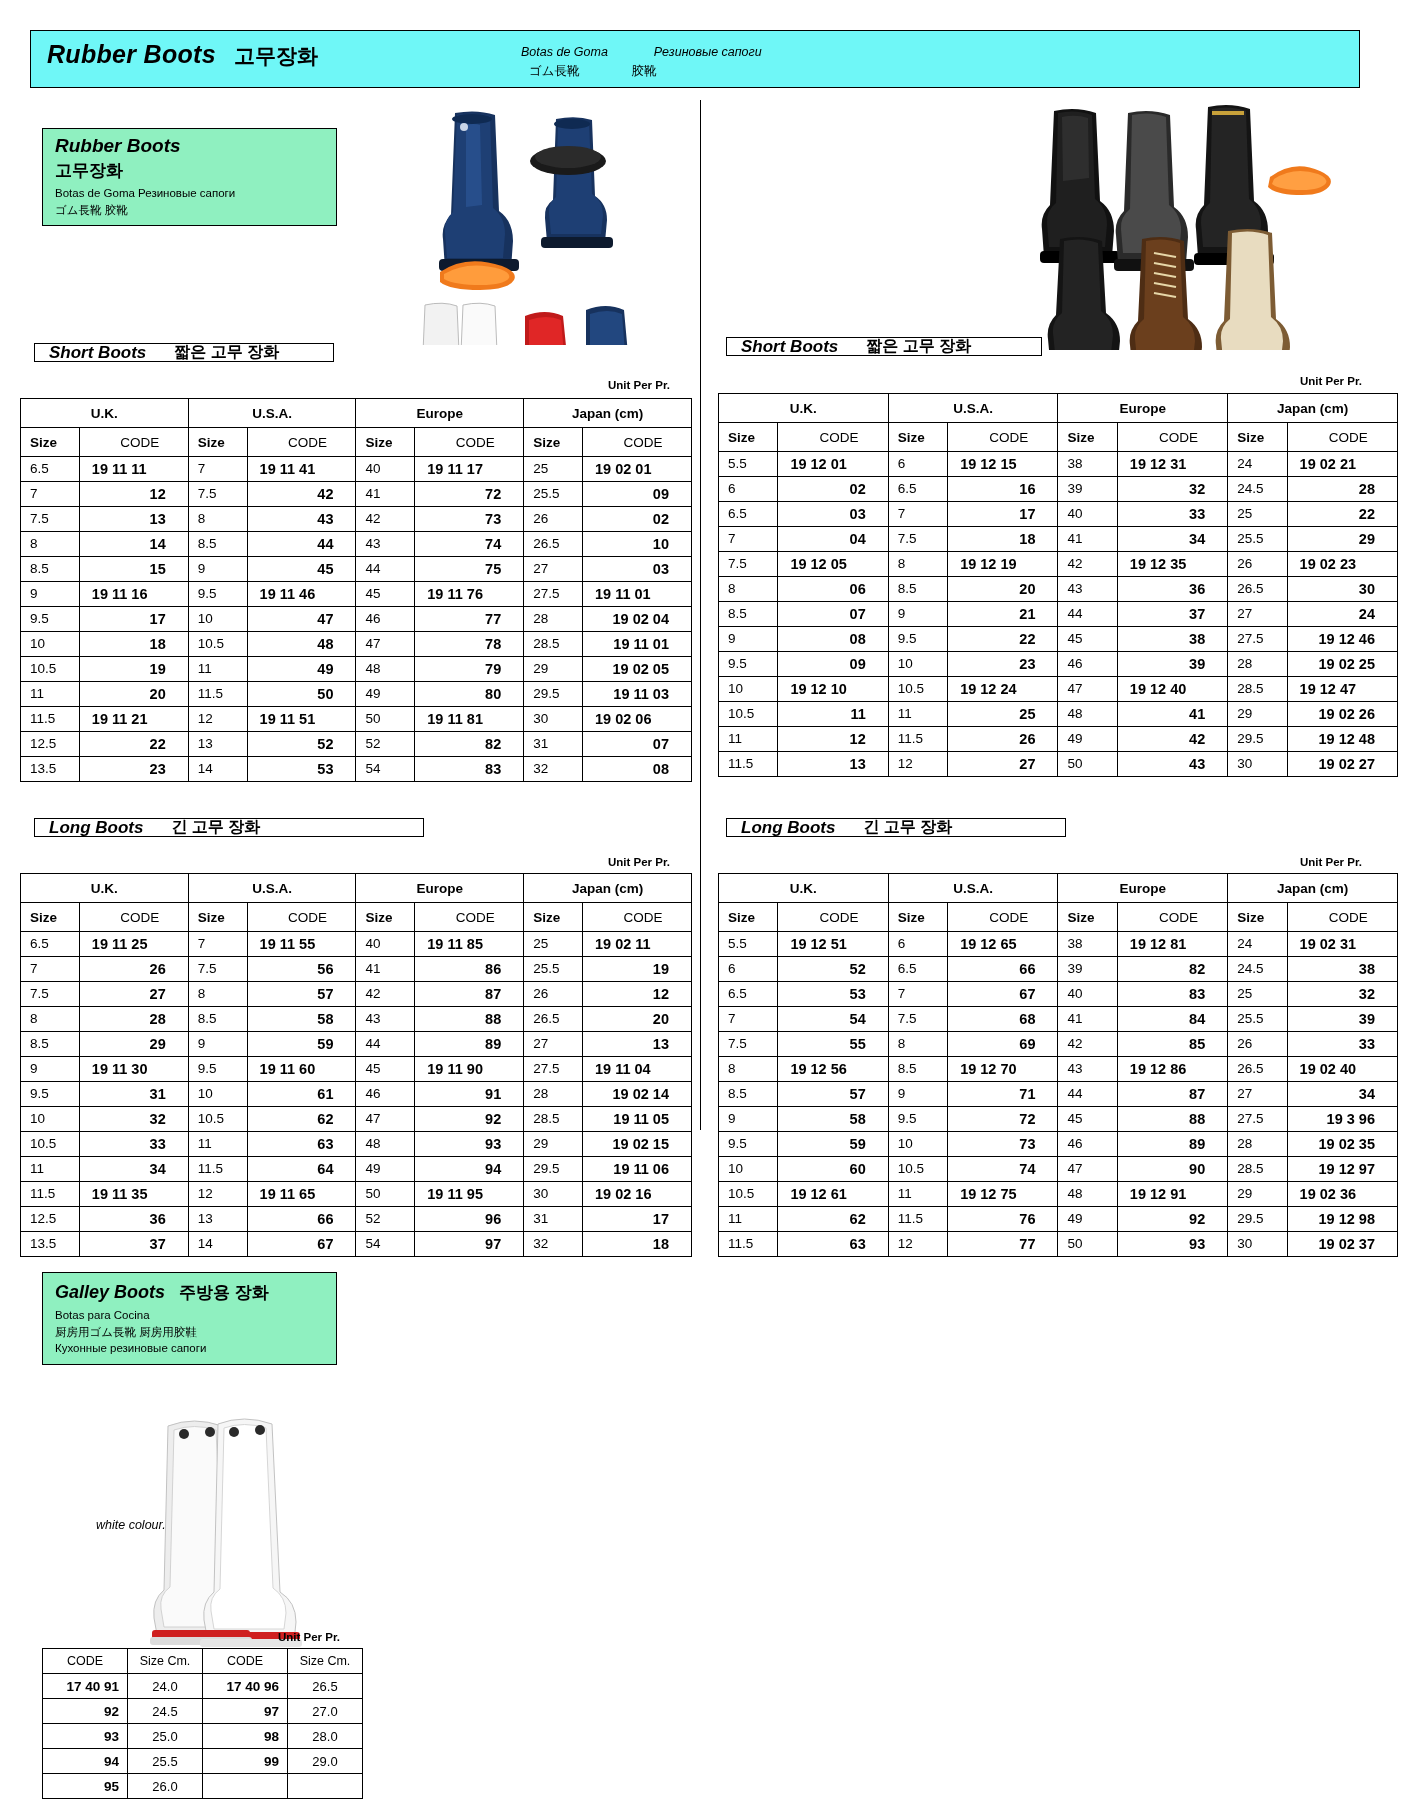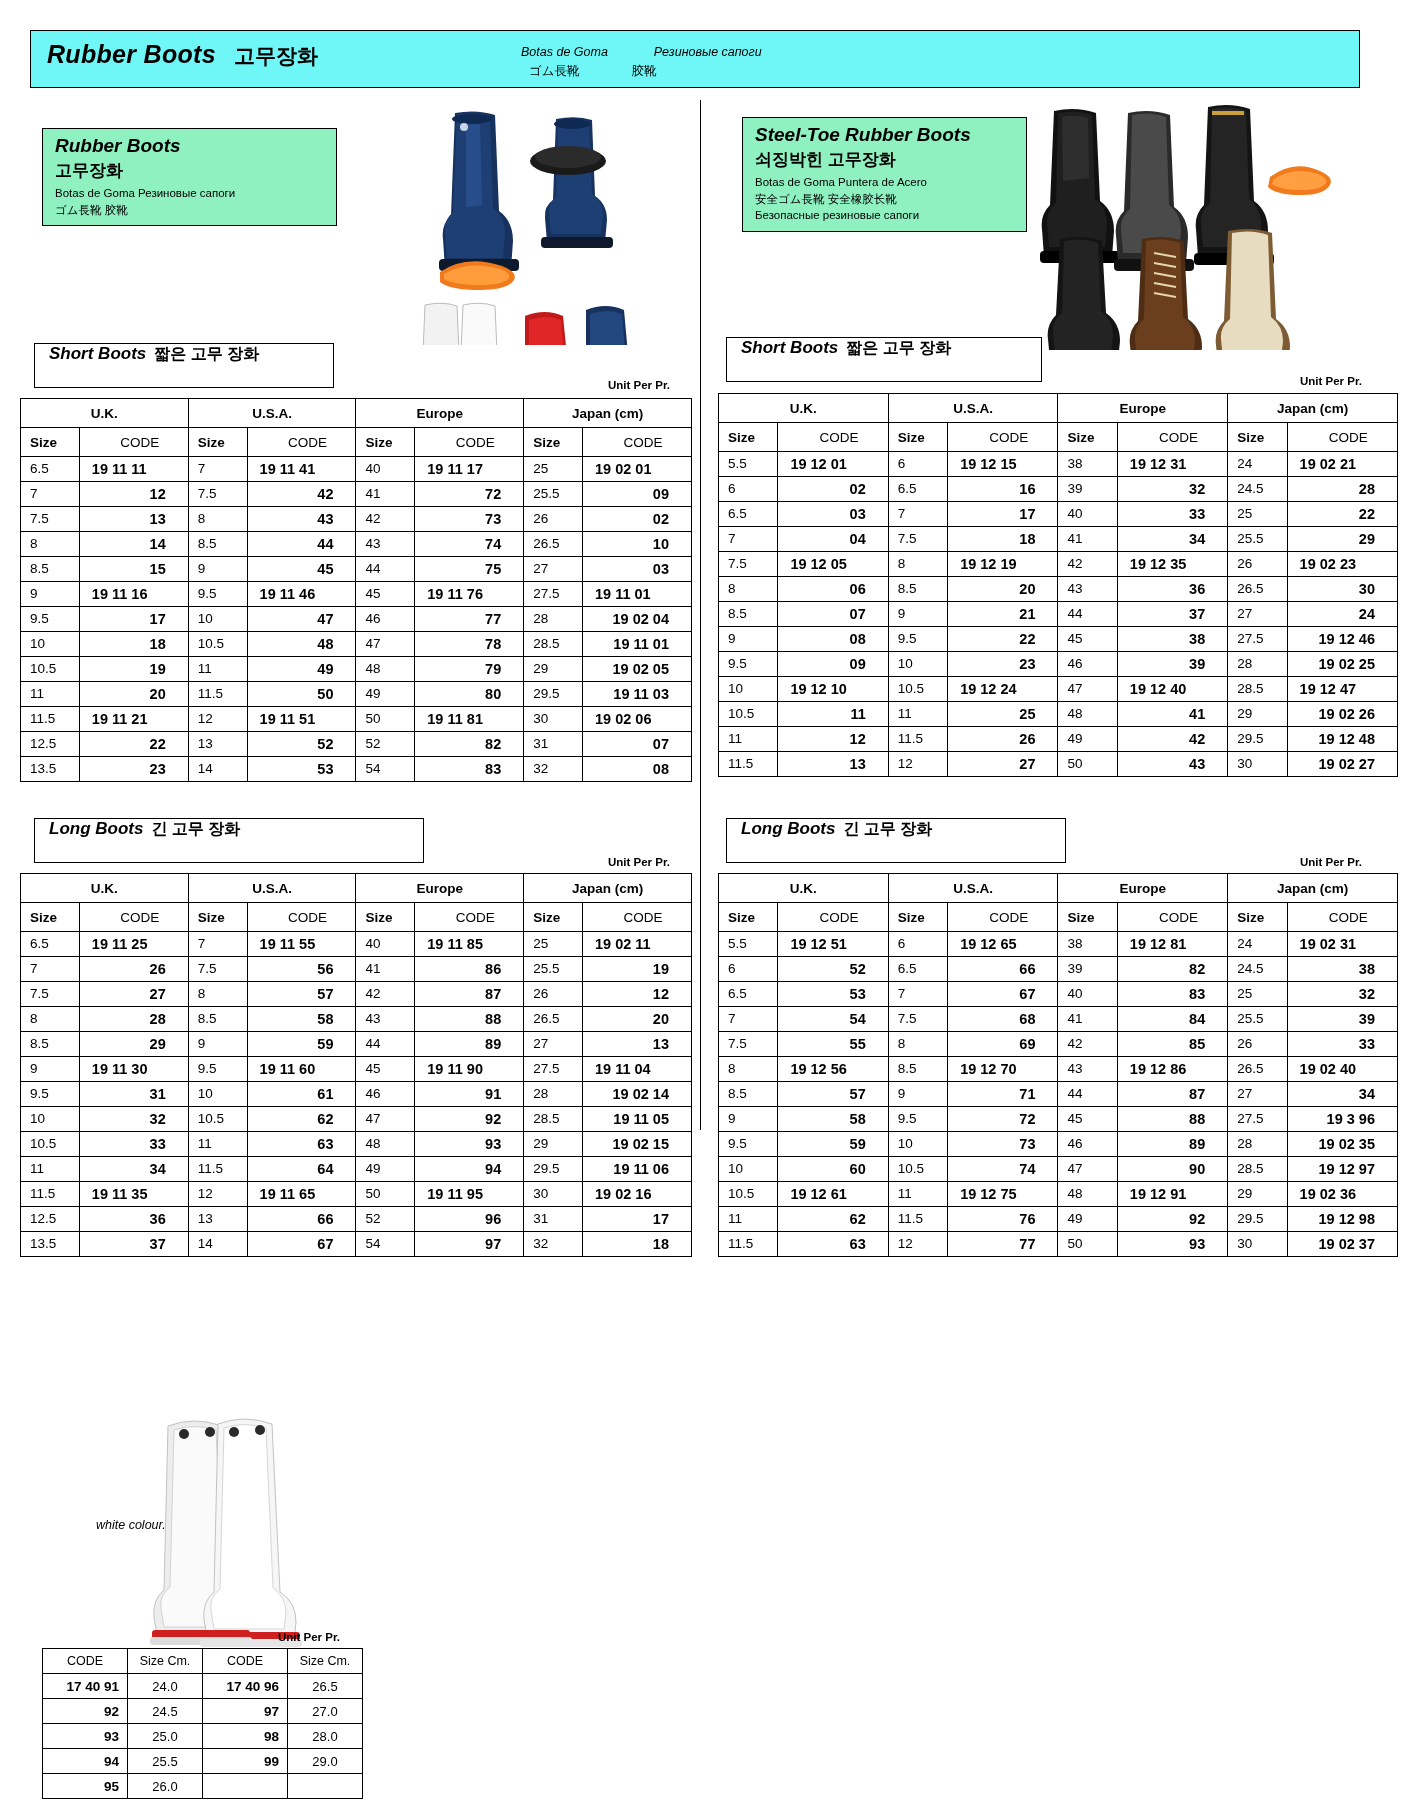--- a/index.html
+++ b/index.html
@@ -28,21 +28,21 @@
   .tbox .t-sm{font-size:11.5px;margin-top:3px;line-height:1.45;}
   .tbox .t-sm2{font-size:11.5px;line-height:1.45;}
 
   
   #titleLeft{left:42px;top:128px;width:295px;}
   #titleRight{left:742px;top:117px;width:285px;}
 
   
   .secbox{
     position:absolute;border:1px solid #000;background:#fff;box-sizing:border-box;
-    height:45px;display:flex;align-items:flex-start;gap:8px;padding:0 14px;
+    height:19px;display:flex;align-items:center;gap:28px;padding:0 14px;
   }
   .secbox .s-en{font-weight:bold;font-style:italic;font-size:17px;}
   .secbox .s-kr{font-weight:bold;font-size:16px;}
 
   .unitper{position:absolute;font-size:11.5px;font-weight:bold;}
 
   
   table.sz{position:absolute;border-collapse:collapse;font-size:13px;}
   table.sz th,table.sz td{border:1px solid #000;padding:0;}
   table.sz th{font-weight:bold;font-size:13.5px;text-align:center;height:28px;}
@@ -96,27 +96,20 @@
 
   <div class="vdiv"></div>
 
   <div class="tbox" id="titleLeft">
     <div class="t-en">Rubber Boots</div>
     <div class="t-kr">고무장화</div>
     <div class="t-sm">Botas de Goma   Резиновые сапоги</div>
     <div class="t-sm2">ゴム長靴          胶靴</div>
   </div>
 
-  <div class="tbox" id="titleRight">
-    <div class="t-en">Steel-Toe Rubber Boots</div>
-    <div class="t-kr">쇠징박힌 고무장화</div>
-    <div class="t-sm">Botas de Goma Puntera de Acero</div>
-    <div class="t-sm2">安全ゴム長靴    安全橡胶长靴</div>
-    <div class="t-sm2">Безопасные резиновые сапоги</div>
-  </div>
 
   <div class="imgzone" style="left:400px;top:95px;width:290px;height:250px;">
     <svg class="boot-svg" width="290" height="250" viewBox="0 0 290 250">
 
       <g>
         <path d="M55 18 q22 -4 40 2 l4 96 q14 10 14 30 l-2 28 -66 0 -2 -30 q-2 -14 8 -24 z" fill="#17325e"></path>
         <path d="M57 20 q18 -3 33 1 l3 92 q12 9 12 26 l-2 24 -56 0 -2 -26 q-1 -12 8 -20 z" fill="#1e3f74"></path>
         <path d="M66 30 q8 -2 14 0 l2 80 -16 2 z" fill="#2b5596" opacity=".7"></path>
         <rect x="39" y="164" width="80" height="12" rx="4" fill="#0d1a2e"></rect>
         <ellipse cx="72" cy="24" rx="20" ry="5" fill="#0f2a52"></ellipse>
@@ -841,20 +834,29 @@
             <td class="cell codecol r">77</td>
             <td class="cell sizecol">50</td>
             <td class="cell codecol r">93</td>
             <td class="cell sizecol">30</td>
             <td class="cell codecol r">19 02 37</td>
           </tr>
         </tbody>
       </table>
     </div>
 
+  <div class="tbox" id="galleyBox">
+    <div style="display:flex;align-items:baseline;gap:14px;">
+      <span class="t-en">Galley Boots</span>
+      <span class="t-kr">주방용 장화</span>
+    </div>
+    <div class="t-sm">Botas para Cocina</div>
+    <div class="t-sm2">厨房用ゴム長靴      厨房用胶鞋</div>
+    <div class="t-sm2">Кухонные резиновые сапоги</div>
+  </div>
 
   <div class="white-note">white colour.</div>
 
   <div class="imgzone" style="left:140px;top:1390px;width:220px;height:260px;">
     <svg class="boot-svg" width="220" height="260" viewBox="0 0 220 260">
       <g>
         <path d="M28 36 q26 -10 54 0 l8 164 q16 10 16 30 l-2 20 -86 0 -4 -22 q-2 -18 10 -28 z" fill="#ededed" stroke="#c2c2c2"></path>
         <path d="M34 40 q20 -7 42 0 l7 156 q13 9 13 25 l-2 16 -70 0 -3 -18 q-2 -14 9 -22 z" fill="#fafafa" stroke="#d2d2d2"></path>
         <path d="M78 34 q26 -10 54 0 l8 168 q16 10 16 30 l-2 20 -86 0 -4 -22 q-2 -18 10 -28 z" fill="#f6f6f6" stroke="#c2c2c2"></path>
         <path d="M84 38 q20 -7 42 0 l7 160 q13 9 13 25 l-2 16 -70 0 -3 -18 q-2 -14 9 -22 z" fill="#ffffff" stroke="#d6d6d6"></path>

